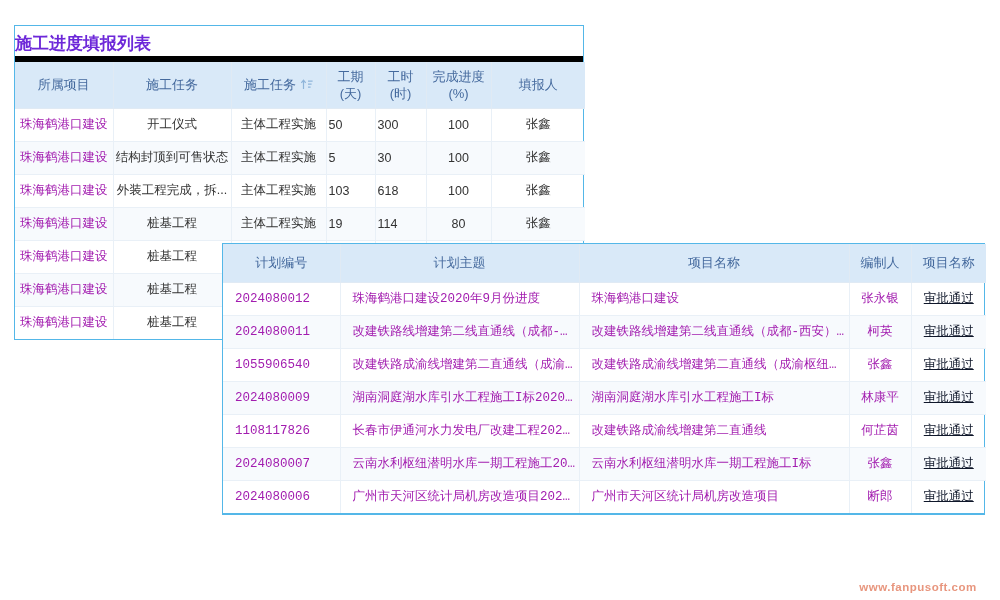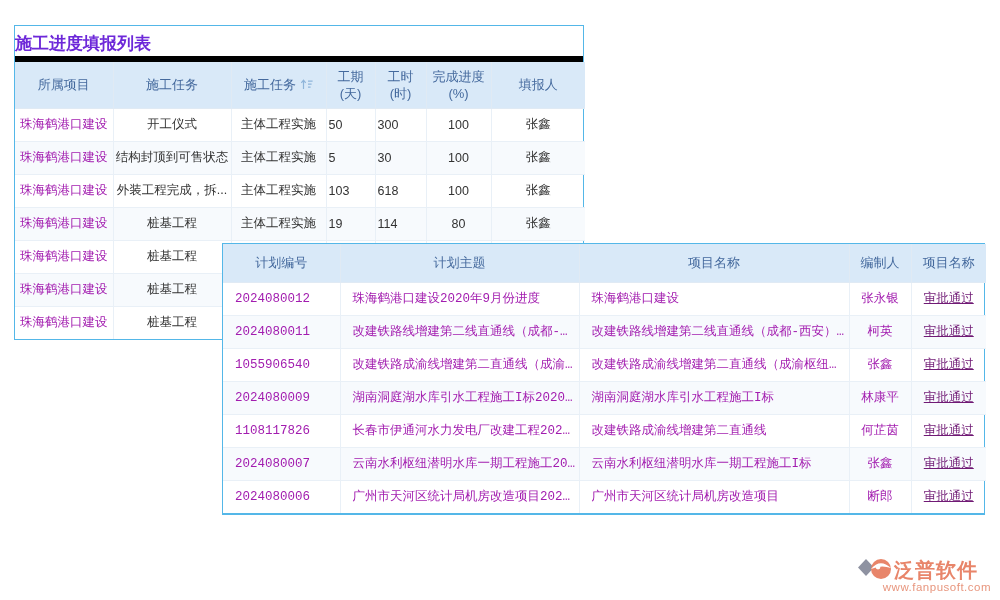--- a/index.html
+++ b/index.html
@@ -54,38 +54,38 @@
     border: 1px solid #e9f0f7;
     padding: 0 2px;
     white-space: nowrap;
     overflow: hidden;
     text-overflow: ellipsis;
   }
   tbody tr:nth-child(even) td { background: #f7fafd; }
   td.blue { color: #a21caf; cursor: pointer; font-family: Liberation Mono, monospace; }
   td.num  { text-align: left; padding-right: 14px; }
   td.left { text-align: left; padding-left: 12px; }
-  td.status { color: #701a75; text-decoration: underline; cursor: pointer; }
+  td.status { color: #0f172a; text-decoration: underline; cursor: pointer; }
   th .sort-ic { vertical-align: -1px; margin-left: 4px; }
 
   .logo {
     position: absolute;
     right: 9px; bottom: 7px;
     width: 146px;
     z-index: 3;
   }
   .logo-top { display: flex; align-items: center; justify-content: center; }
   .logo-name {
     font-size: 20px; font-weight: bold;
     color: #e8856a; letter-spacing: 1px;
     margin-left: 2px;
   }
   .logo-url {
-    text-align: right;
-    font-size: 11.5px; font-weight: normal;
+    text-align: center;
+    font-size: 11.5px; font-weight: bold;
     color: #e8967e; letter-spacing: 0.5px;
     margin-top: -3px;
   }
 </style>
 </head>
 <body>
 
 <div class="card" id="table1">
   <div class="card-title">施工进度填报列表</div>
   <table>
@@ -248,23 +248,14 @@
         <td class="blue left">广州市天河区统计局机房改造项目2020年9月...</td>
         <td class="blue left">广州市天河区统计局机房改造项目</td>
         <td class="blue">断郎</td>
         <td class="status">审批通过</td>
       </tr>
     </tbody>
   </table>
 </div>
 
 <div class="logo">
-  <div class="logo-top">
-    <svg width="34" height="26" viewBox="0 0 34 26">
-      <polygon points="8,1 16,9.5 8,18 0,9.5" fill="#8e92a1"></polygon>
-      <circle cx="23" cy="11" r="10" fill="#e8856a"></circle>
-      <path d="M13 11 Q22 0 33 10 Q23 6.5 13 11 Z" fill="#ffffff"></path>
-      <circle cx="20" cy="9" r="2.4" fill="#ffffff"></circle>
-    </svg>
-    <span class="logo-name">泛普软件</span>
-  </div>
   <div class="logo-url">www.fanpusoft.com</div>
 </div>
 
 </body></html>

